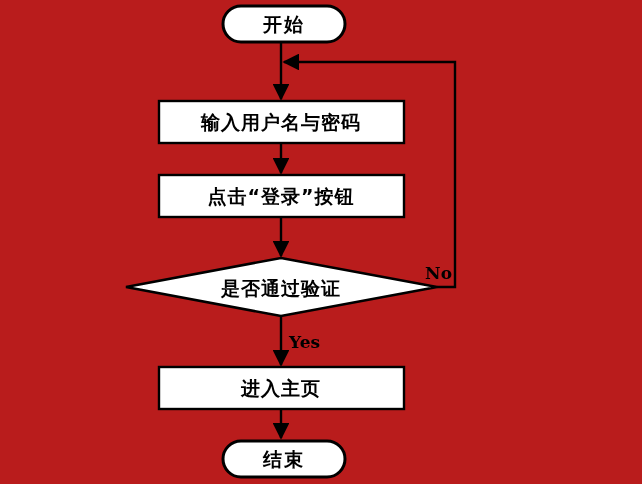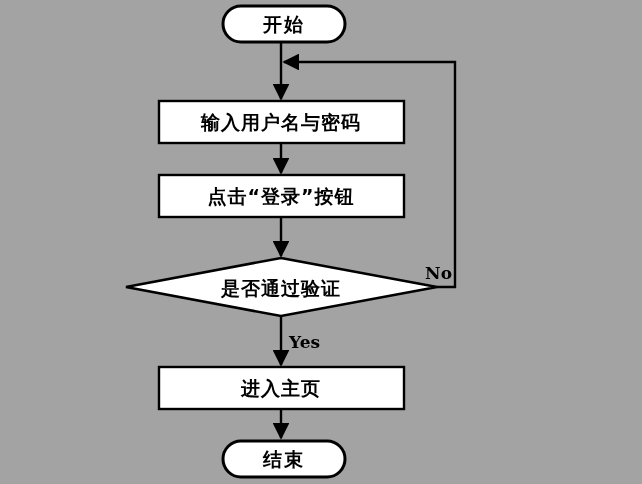--- a/index.html
+++ b/index.html
@@ -11,21 +11,21 @@
   body {
     width: 642px;
     height: 484px;
     overflow: hidden;
     font-family: "Liberation Sans", sans-serif;
   }
   #flowchart-canvas {
     position: relative;
     width: 642px;
     height: 484px;
-    background: #a3a3a3;
+    background: #b91c1c;
   }
   svg.flow {
     position: absolute;
     left: 0;
     top: 0;
     width: 642px;
     height: 484px;
     display: block;
   }
   .node-shape {

